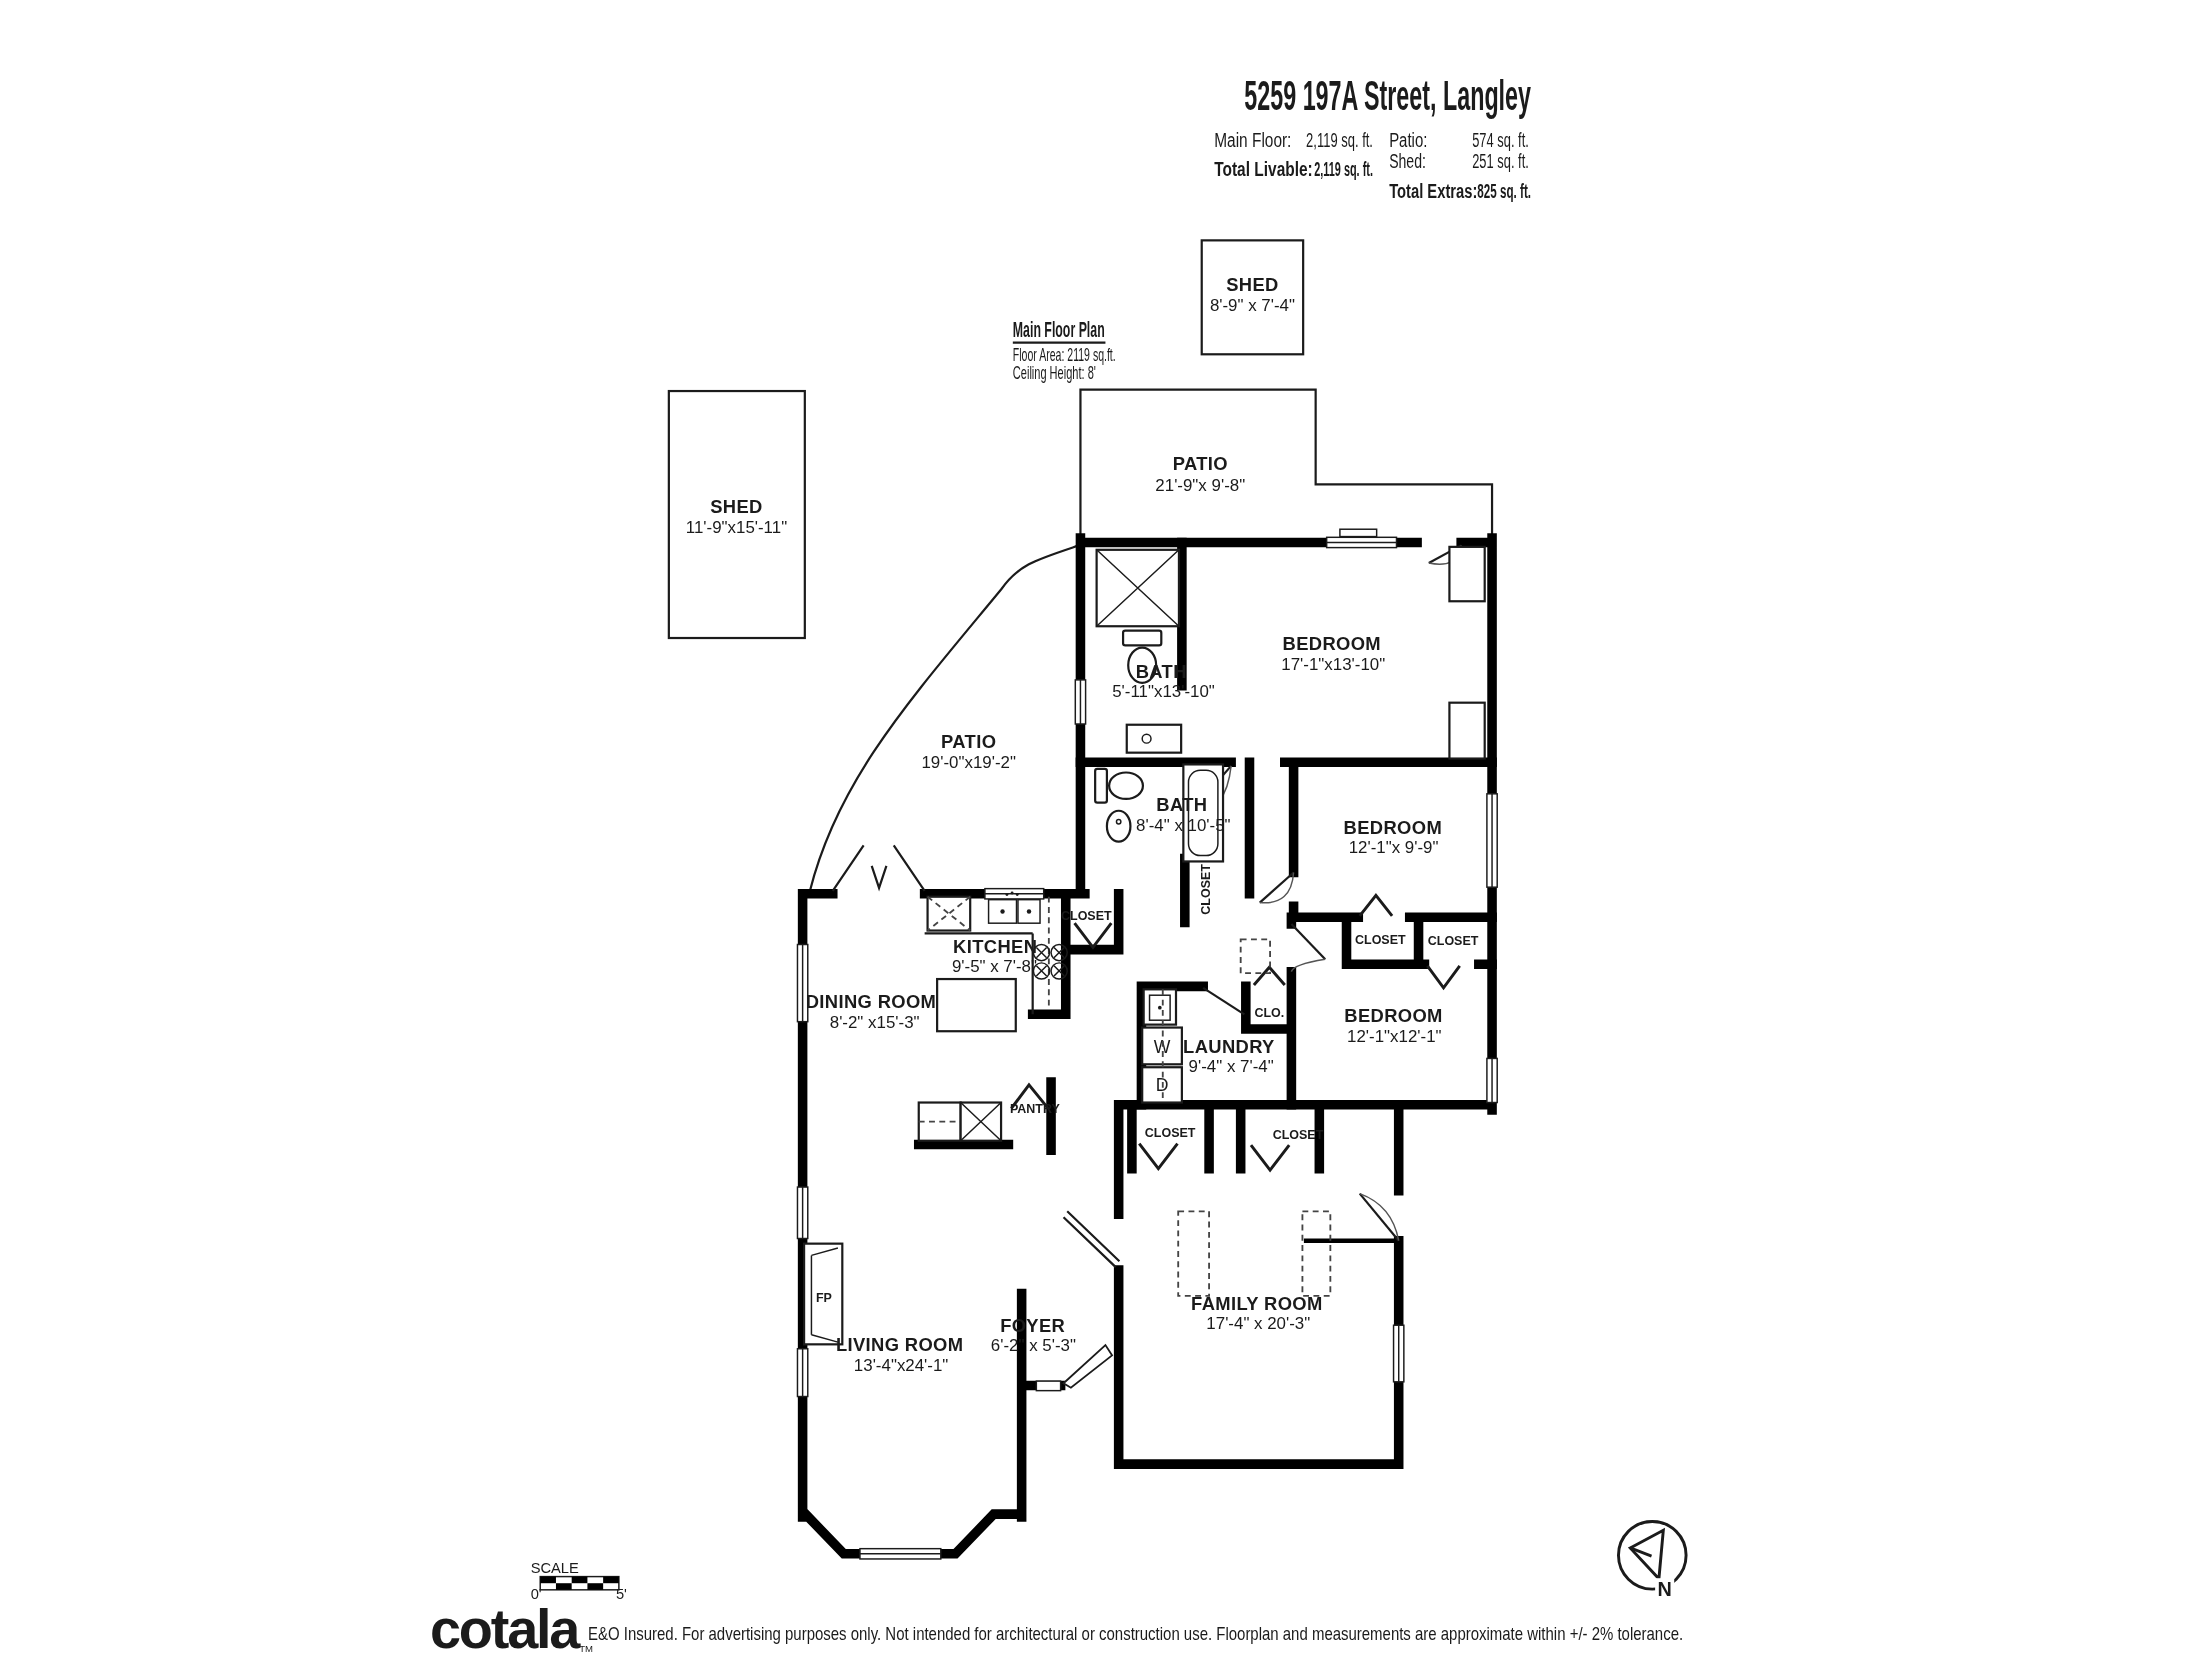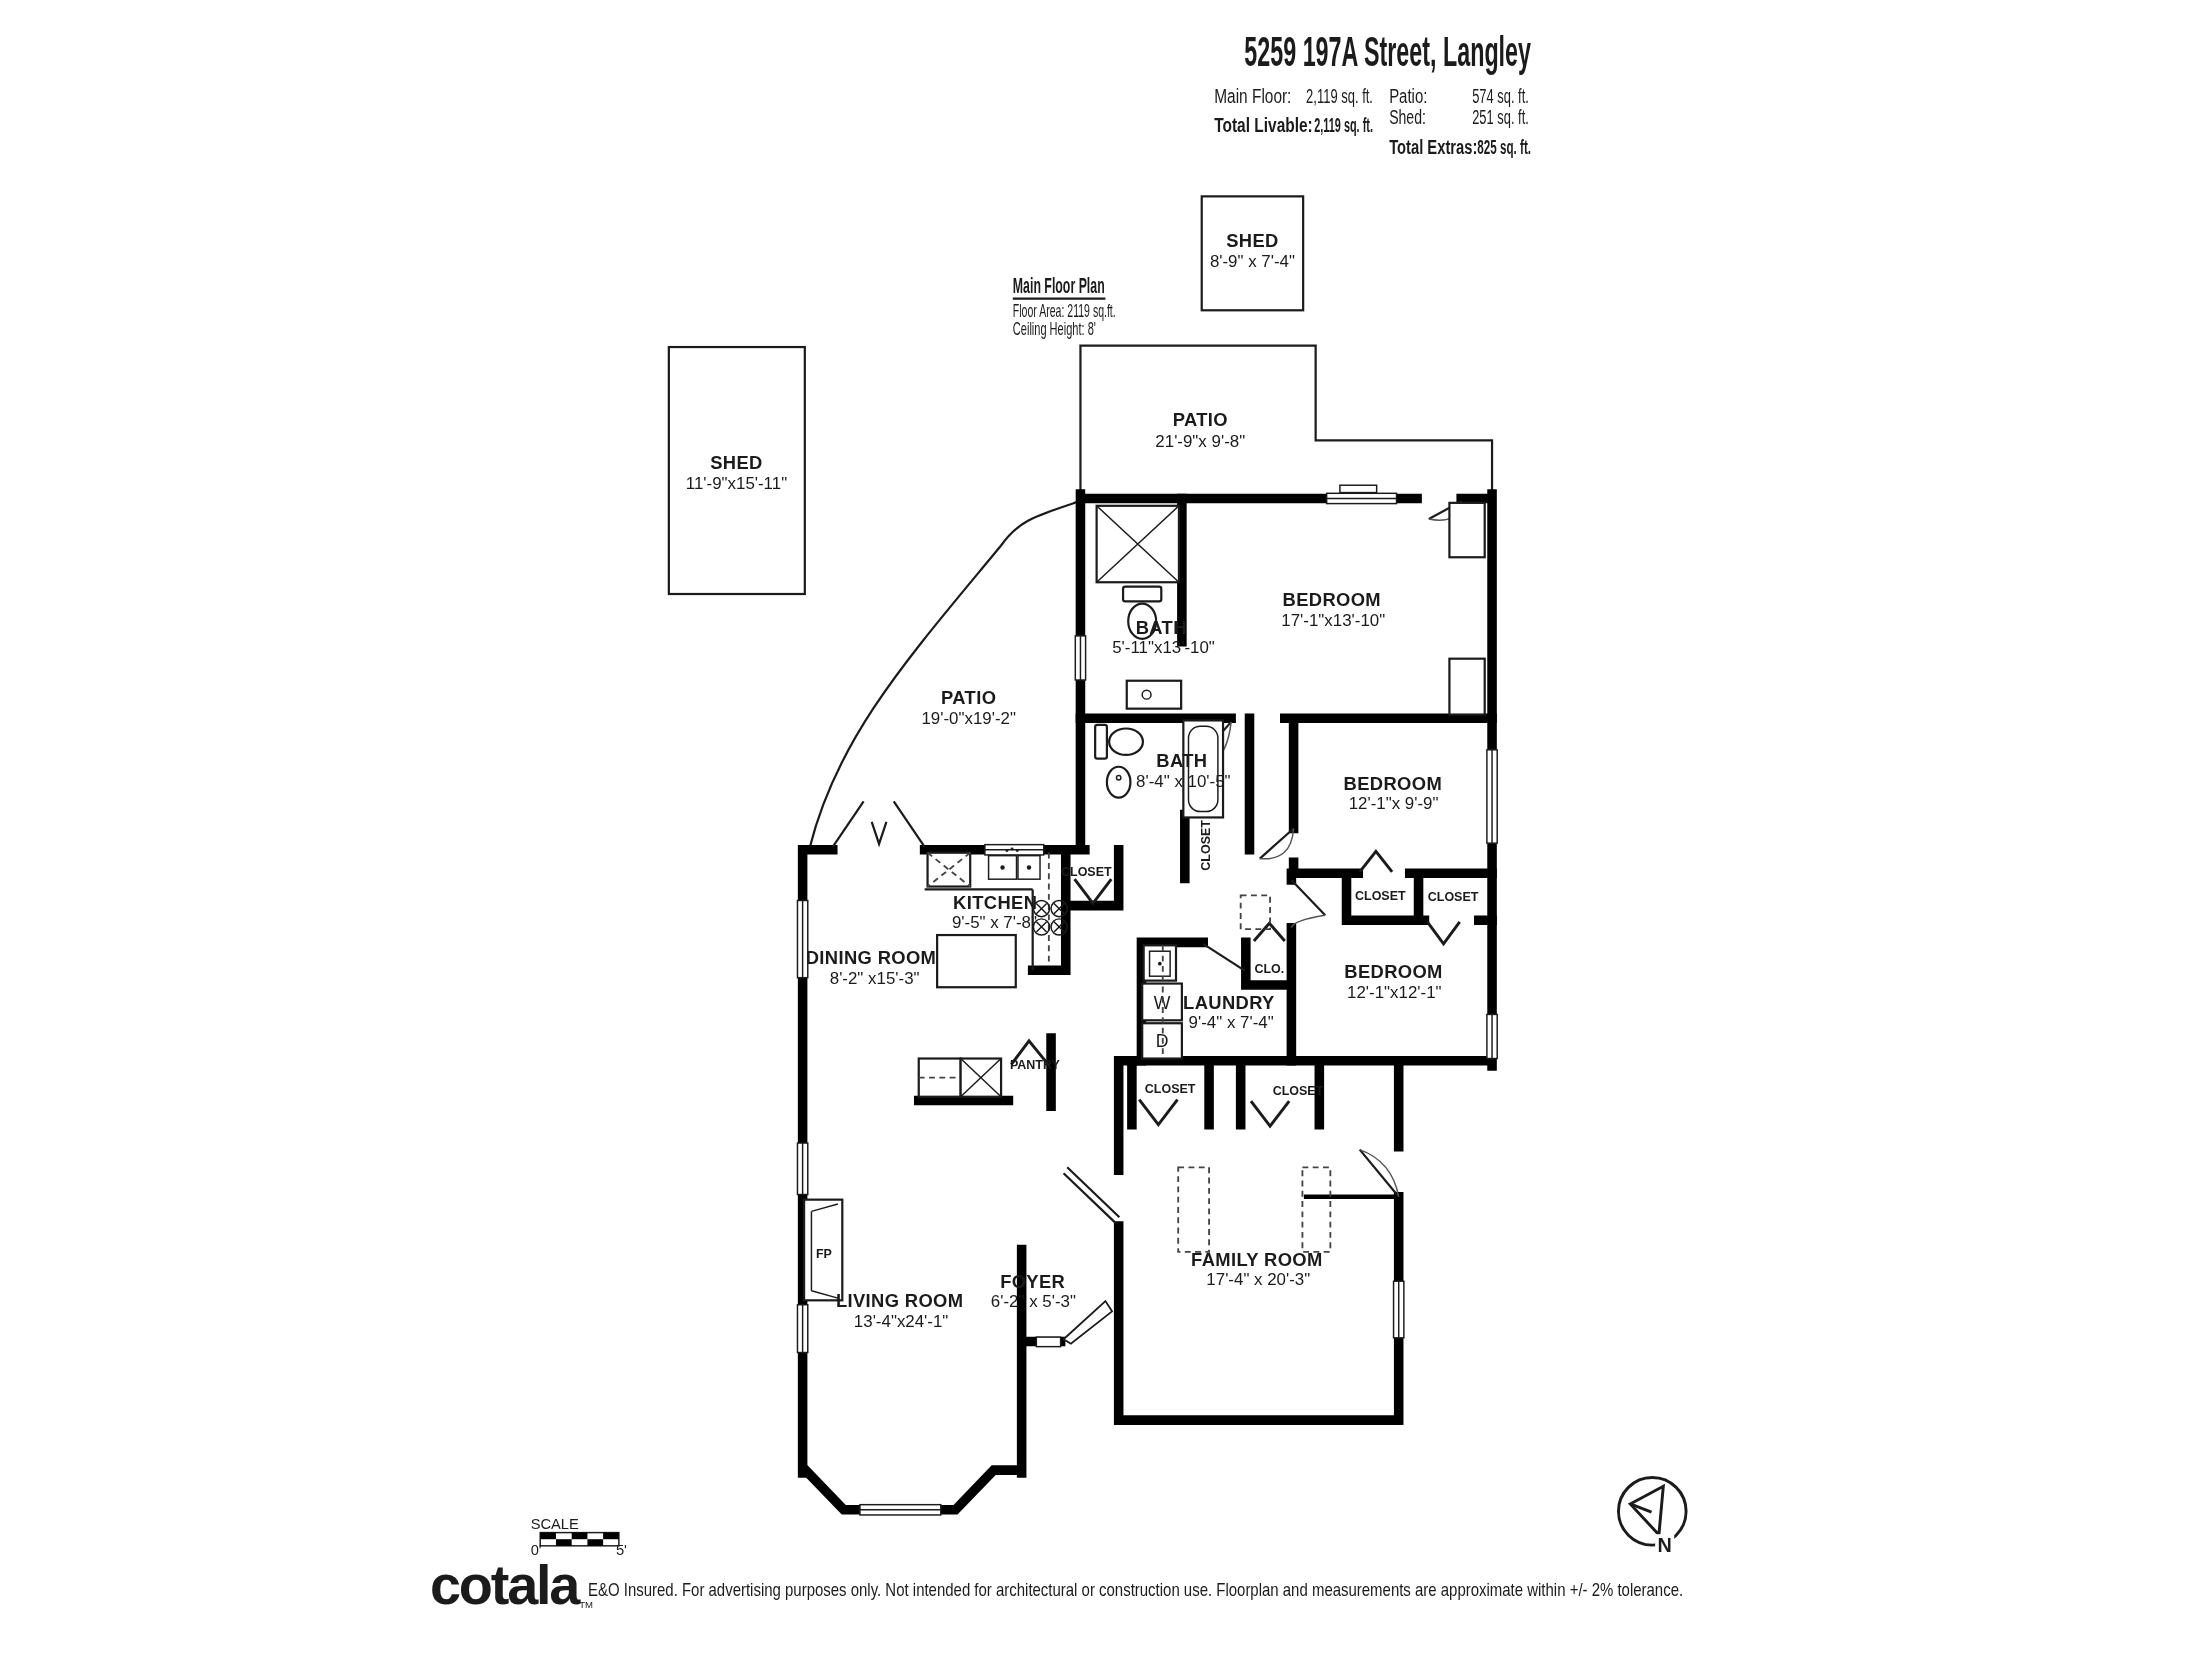--- a/index.html
+++ b/index.html
@@ -1,16 +1,16 @@
 <!DOCTYPE html>
 <html style="font-size:11.8px"><head>
 <meta charset="utf-8">
 <style>
   html,body{margin:0;padding:0;background:#fff;}
-  .page{position:relative;width:2205px;height:1608px;background:#fff;font-family:"Liberation Sans",sans-serif;}
+  .page{position:relative;width:2205px;height:1608px;background:#fff;font-family:"Liberation Sans",sans-serif;margin-top:44px;}
   svg{display:block;font-family:"Liberation Sans",sans-serif;}
   text{fill:#1b1b1b;}
   .wall{stroke:#000;stroke-width:13;fill:none;stroke-linecap:square;}
   .wall-thin{stroke:#000;stroke-width:6;fill:none;stroke-linecap:square;}
   .thin{stroke:#1b1b1b;stroke-width:3;fill:none;}
   .fix{stroke:#1b1b1b;stroke-width:3;fill:#fff;}
   .fix2{stroke:#1b1b1b;stroke-width:2;fill:none;}
   .dash{stroke:#444;stroke-width:2.5;fill:none;stroke-dasharray:8 6;}
   .win{fill:#fff;stroke:#1b1b1b;stroke-width:2;}
   .winline{stroke:#1b1b1b;stroke-width:2;fill:none;}

